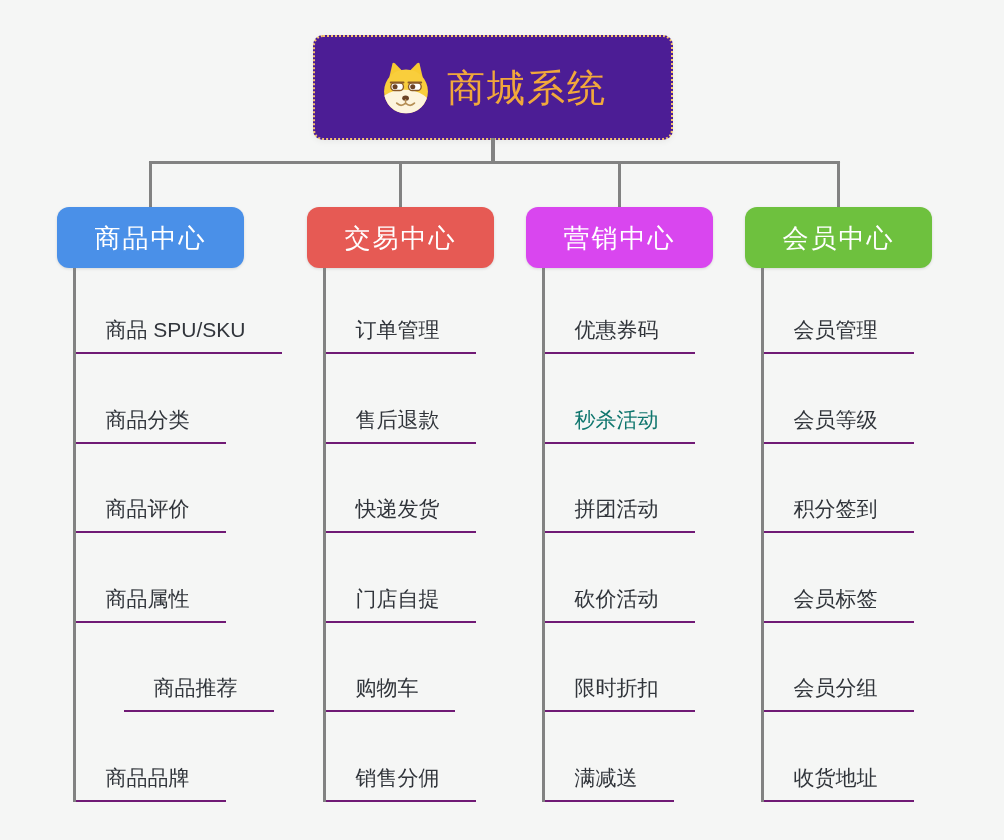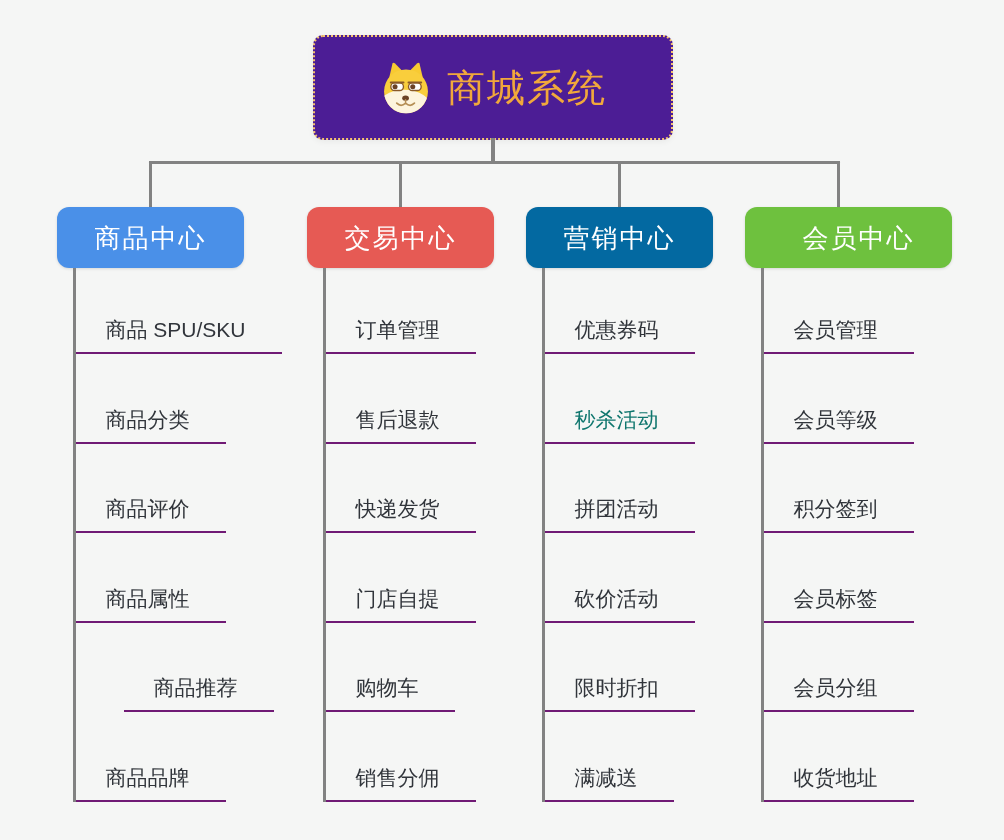--- a/index.html
+++ b/index.html
@@ -115,33 +115,33 @@
     </div>
     <div class="branch-children" style="left: 322.5px; border-left-color: rgb(130, 130, 130);">
       <div class="child-topic" style="top: 48px; color: rgb(49, 53, 59);">订单管理</div>
       <div class="child-topic" style="top: 137.5px; color: rgb(49, 53, 59);">售后退款</div>
       <div class="child-topic" style="top: 227px; color: rgb(49, 53, 59);">快递发货</div>
       <div class="child-topic" style="top: 316.5px; color: rgb(49, 53, 59);">门店自提</div>
       <div class="child-topic" style="top: 406px; color: rgb(49, 53, 59);">购物车</div>
       <div class="child-topic" style="top: 495.5px; color: rgb(49, 53, 59);">销售分佣</div>
     </div>
     <div class="line drop" style="left: 618px; background: rgb(130, 130, 130);"></div>
-    <div class="branch-node" style="left: 526px; background: #0369a1;">
+    <div class="branch-node" style="left: 526px; background: #d946ef;">
       <span class="branch-label">营销中心</span>
     </div>
     <div class="branch-children" style="left: 541.5px; border-left-color: rgb(130, 130, 130);">
       <div class="child-topic" style="top: 48px; color: rgb(49, 53, 59);">优惠券码</div>
       <div class="child-topic" style="top: 137.5px; color: #0f766e;">秒杀活动</div>
       <div class="child-topic" style="top: 227px; color: rgb(49, 53, 59);">拼团活动</div>
       <div class="child-topic" style="top: 316.5px; color: rgb(49, 53, 59);">砍价活动</div>
       <div class="child-topic" style="top: 406px; color: rgb(49, 53, 59);">限时折扣</div>
       <div class="child-topic" style="top: 495.5px; color: rgb(49, 53, 59);">满减送</div>
     </div>
     <div class="line drop" style="left: 837px; background: rgb(130, 130, 130);"></div>
-    <div class="branch-node" style="left: 745px; background: rgb(110, 193, 62); padding-left: 20px;">
+    <div class="branch-node" style="left: 745px; background: rgb(110, 193, 62);">
       <span class="branch-label">会员中心</span>
     </div>
     <div class="branch-children" style="left: 760.5px; border-left-color: rgb(130, 130, 130);">
       <div class="child-topic" style="top: 48px; color: rgb(49, 53, 59);">会员管理</div>
       <div class="child-topic" style="top: 137.5px; color: rgb(49, 53, 59);">会员等级</div>
       <div class="child-topic" style="top: 227px; color: rgb(49, 53, 59);">积分签到</div>
       <div class="child-topic" style="top: 316.5px; color: rgb(49, 53, 59);">会员标签</div>
       <div class="child-topic" style="top: 406px; color: rgb(49, 53, 59);">会员分组</div>
       <div class="child-topic" style="top: 495.5px; color: rgb(49, 53, 59);">收货地址</div>
     </div>

